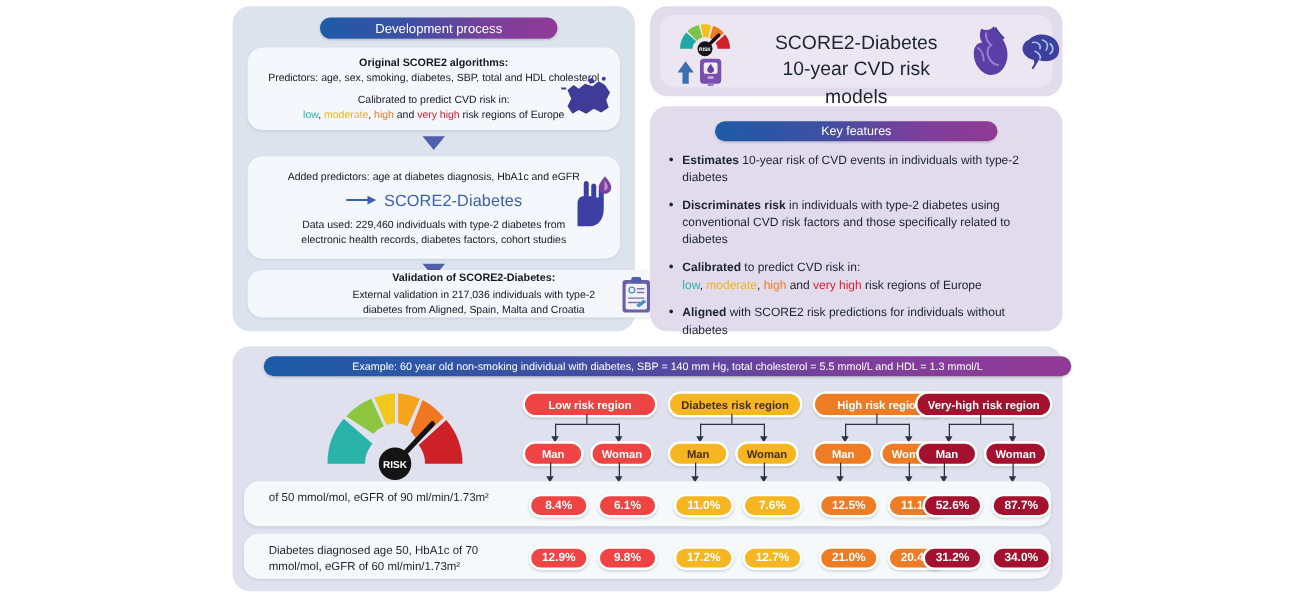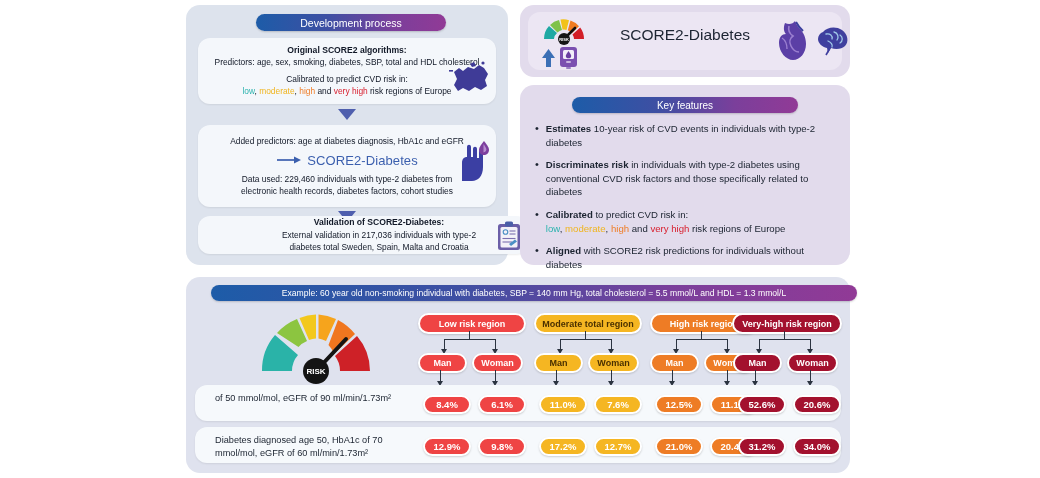--- a/index.html
+++ b/index.html
@@ -116,21 +116,21 @@
         <path d="M30 4 C34 9 35 11 35 13 C35 16 32.5 18 30 18 C27.5 18 25 16 25 13 C25 11 26 9 30 4 Z" fill="#7d3f9e"></path>
         <path d="M29.5 7 C31.6 10 32.3 11.3 32.3 12.6 C32.3 14.3 31 15.4 29.5 15.4 Z" fill="#b88ed0"></path>
       </svg>
     </div>
 
     <div class="downarrow" style="left:152px;top:206px;"></div>
 
     <div class="card stepcard" style="left:12px;top:211px;width:298px;height:38px;padding-left:32px;">
       <div class="tline b" style="font-size:8.6px;">Validation of SCORE2-Diabetes:</div>
       <div class="tline" style="font-size:8.4px;margin-top:1px;">External validation in 217,036 individuals with type-2</div>
-      <div class="tline" style="font-size:8.4px;margin-top:1px;">diabetes total Sweden, Spain, Malta and Croatia</div>
+      <div class="tline" style="font-size:8.4px;margin-top:1px;">diabetes from Aligned, Spain, Malta and Croatia</div>
 
       <svg style="position:absolute;right:6px;top:5px;" width="26" height="30" viewBox="0 0 26 30">
         <rect x="2" y="3" width="22" height="26" rx="2.5" fill="#6b5fa8"></rect>
         <rect x="4.5" y="6" width="17" height="20.5" rx="1.5" fill="#f3f1f8"></rect>
         <rect x="9" y="0.5" width="8" height="5" rx="1.6" fill="#4a5fa8"></rect>
         <circle cx="9.5" cy="11" r="2.3" fill="none" stroke="#4a8fc4" stroke-width="1.1"></circle>
         <line x1="13.5" y1="10" x2="19.5" y2="10" stroke="#7b6fb0" stroke-width="1.1"></line>
         <line x1="13.5" y1="13" x2="19.5" y2="13" stroke="#7b6fb0" stroke-width="1.1"></line>
         <line x1="6.5" y1="17.5" x2="19.5" y2="17.5" stroke="#7b6fb0" stroke-width="1.1"></line>
         <line x1="6.5" y1="21" x2="16" y2="21" stroke="#7b6fb0" stroke-width="1.1"></line>
@@ -154,20 +154,21 @@
         <path d="M8 52 L8 43 L4 43 L10.5 34 L17 43 L13 43 L13 52 Z" fill="#3b6fb5"></path>
         <rect x="22" y="32" width="17" height="20" rx="3" fill="#7b4fb0"></rect>
         <rect x="25" y="35" width="11" height="9" rx="1.5" fill="#f2eef8"></rect>
         <path d="M30.5 36 C32.6 39 33.2 40 33.2 41 C33.2 42.4 32 43.3 30.5 43.3 C29 43.3 27.8 42.4 27.8 41 C27.8 40 28.4 39 30.5 36 Z" fill="#6a3fa0"></path>
         <rect x="28" y="46" width="5" height="2" rx="1" fill="#c9b5e0"></rect>
         <rect x="28" y="52" width="5" height="2" rx="1" fill="#9b7fc4"></rect>
       </svg>
 
       <div class="hdr-title" style="position:absolute;left:72px;top:12px;width:170px;">
         <div>SCORE2-Diabetes</div>
+        <div>10-year CVD risk models</div>
       </div>
 
       <svg style="position:absolute;left:248px;top:6px;" width="36" height="44" viewBox="0 0 36 44">
         <path d="M9 5 C7 10 8 14 10 16 C6 16 3 19 3 25 C3 34 10 42 17 42 C24 42 30 35 30 26 C30 19 27 14 24 11 C22 9 20 6 19 3 C17 6 13 7 9 5 Z" fill="#5b3fa6"></path>
         <path d="M13 8 C12 12 14 16 17 18 C14 20 13 24 15 28 C17 32 20 34 23 34" stroke="#9b7fd0" stroke-width="1.6" fill="none"></path>
         <path d="M20 4 C22 8 25 11 27 13" stroke="#3b3f9e" stroke-width="2" fill="none"></path>
         <path d="M6 20 C9 22 11 26 11 31" stroke="#9b7fd0" stroke-width="1.4" fill="none"></path>
       </svg>
 
       <svg style="position:absolute;left:286px;top:12px;" width="38" height="34" viewBox="0 0 38 34">
@@ -223,21 +224,21 @@
       <path d="M45.5 13 A54 54 0 0 1 62 9.5 L62 33.5 A24 24 0 0 0 55 35 Z" fill="#f3c81c"></path>
       <path d="M64.5 9.5 A54 54 0 0 1 82 14 L72 36 A24 24 0 0 0 64.5 33.5 Z" fill="#f6a41c"></path>
       <path d="M84 15 A54 54 0 0 1 101 29 L80 49 A24 24 0 0 0 74.5 40 Z" fill="#f0761f"></path>
       <path d="M103 31 A54 54 0 0 1 116 66 L86 66 A24 24 0 0 0 81 51 Z" fill="#ce2127"></path>
       <line x1="62" y1="66" x2="92" y2="34" stroke="#141414" stroke-width="4" stroke-linecap="round"></line>
       <circle cx="62" cy="66" r="13" fill="#141414"></circle>
       <text x="62" y="69" font-size="8" fill="#fff" text-anchor="middle" font-family="Liberation Sans, sans-serif" font-weight="bold">RISK</text>
     </svg>
 
     <div class="pill pill-low" style="position:absolute;left:232px;top:36px;width:104px;height:17px;">Low risk region</div>
-    <div class="pill pill-mod" style="position:absolute;left:348px;top:36px;width:104px;height:17px;">Moderate total region</div>
+    <div class="pill pill-mod" style="position:absolute;left:348px;top:36px;width:104px;height:17px;">Diabetes risk region</div>
     <div class="pill pill-high" style="position:absolute;left:464px;top:36px;width:104px;height:17px;">High risk region</div>
     <div class="pill pill-vhigh" style="position:absolute;left:546px;top:36px;width:106px;height:17px;left:546px;">Very-high risk region</div>
 
     <div class="tick" style="left:283px;top:54px;height:8px;"></div>
     <div class="arrow-h" style="left:258px;top:62px;width:52px;"></div>
     <div class="arrow-v" style="left:258px;top:62px;height:11px;"></div>
     <div class="arrow-head" style="left:255px;top:72px;"></div>
     <div class="arrow-v" style="left:309px;top:62px;height:11px;"></div>
     <div class="arrow-head" style="left:306px;top:72px;"></div>
 
@@ -292,21 +293,21 @@
       <div class="rowlabel" style="position:absolute;left:20px;top:7px;width:190px;">
         <div>of 50 mmol/mol, eGFR of 90 ml/min/1.73m²</div>
       </div>
       <div class="valpill pill-low" style="position:absolute;left:228px;top:10px;width:44px;height:15px;">8.4%</div>
       <div class="valpill pill-low" style="position:absolute;left:283px;top:10px;width:44px;height:15px;">6.1%</div>
       <div class="valpill pill-mod" style="position:absolute;left:344px;top:10px;width:44px;height:15px;">11.0%</div>
       <div class="valpill pill-mod" style="position:absolute;left:399px;top:10px;width:44px;height:15px;">7.6%</div>
       <div class="valpill pill-high" style="position:absolute;left:460px;top:10px;width:44px;height:15px;">12.5%</div>
       <div class="valpill pill-high" style="position:absolute;left:515px;top:10px;width:44px;height:15px;">11.1%</div>
       <div class="valpill pill-vhigh" style="position:absolute;left:543px;top:10px;width:44px;height:15px;left:543px;">52.6%</div>
-      <div class="valpill pill-vhigh" style="position:absolute;left:598px;top:10px;width:44px;height:15px;">20.6%</div>
+      <div class="valpill pill-vhigh" style="position:absolute;left:598px;top:10px;width:44px;height:15px;">87.7%</div>
     </div>
 
     <div class="card-white" style="position:absolute;left:9px;top:150px;width:646px;height:36px;background:#f6f9fc;">
       <div class="rowlabel" style="position:absolute;left:20px;top:7px;width:190px;">
         <div>Diabetes diagnosed age 50, HbA1c of 70</div>
         <div>mmol/mol, eGFR of 60 ml/min/1.73m²</div>
       </div>
       <div class="valpill pill-low" style="position:absolute;left:228px;top:10px;width:44px;height:15px;">12.9%</div>
       <div class="valpill pill-low" style="position:absolute;left:283px;top:10px;width:44px;height:15px;">9.8%</div>
       <div class="valpill pill-mod" style="position:absolute;left:344px;top:10px;width:44px;height:15px;">17.2%</div>

